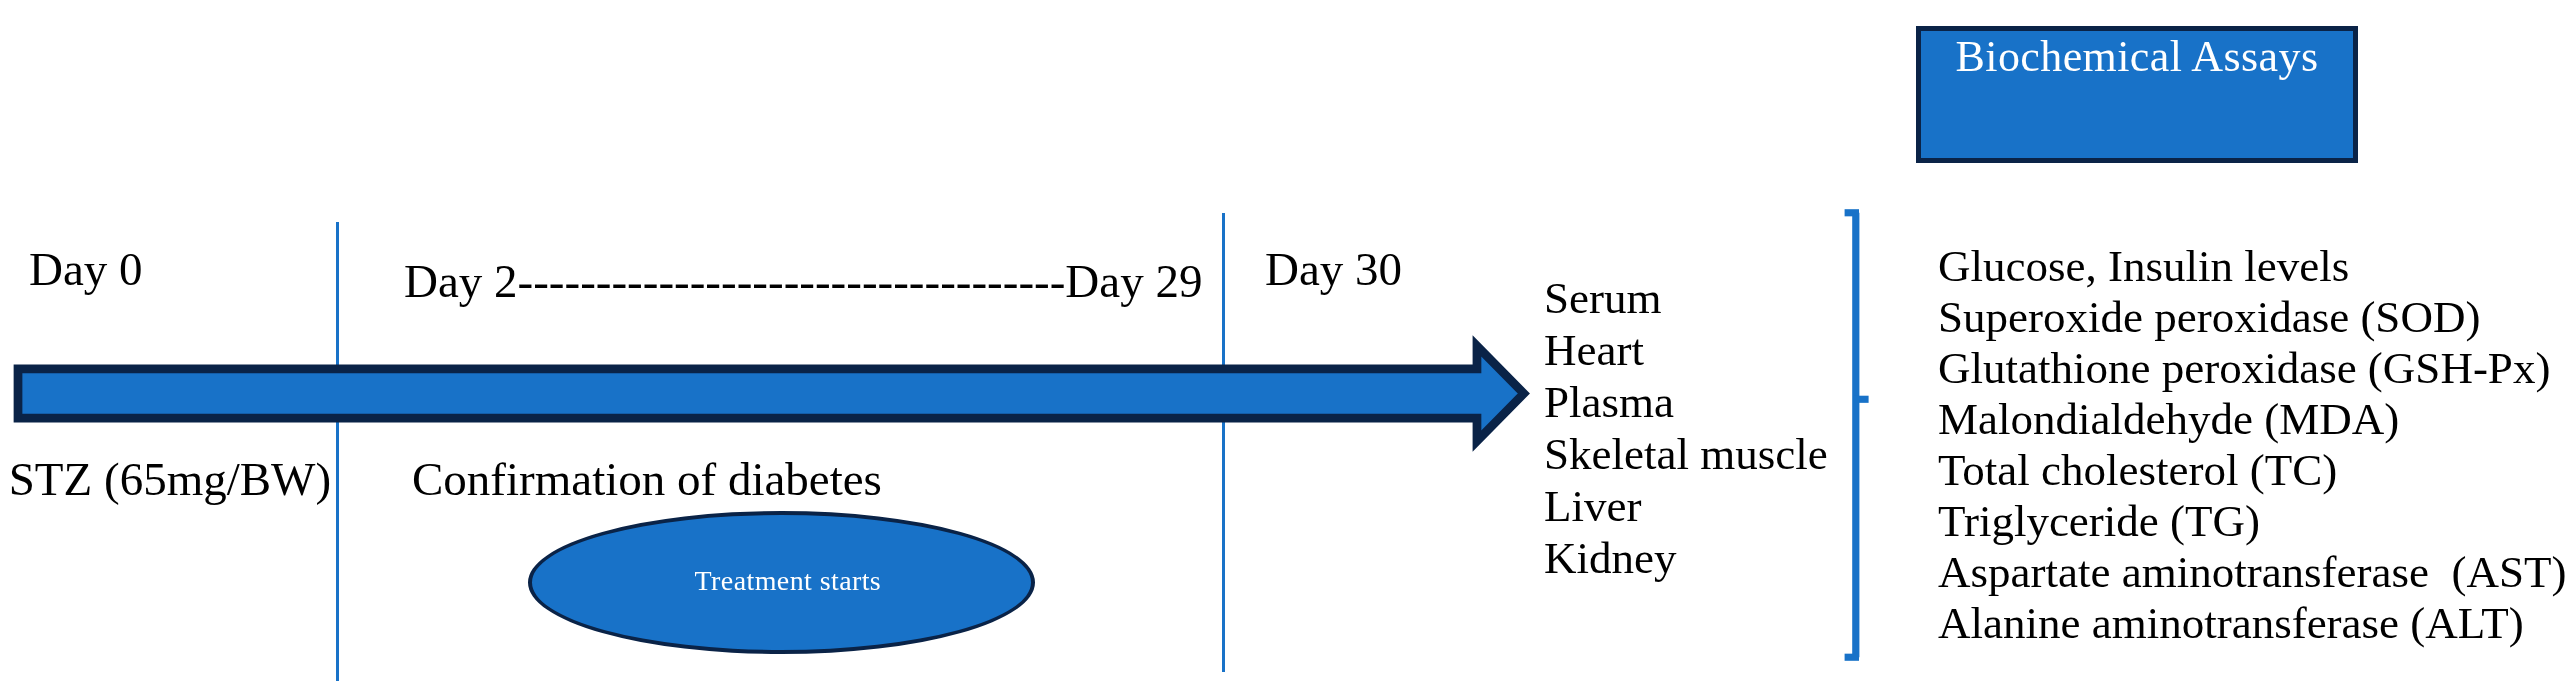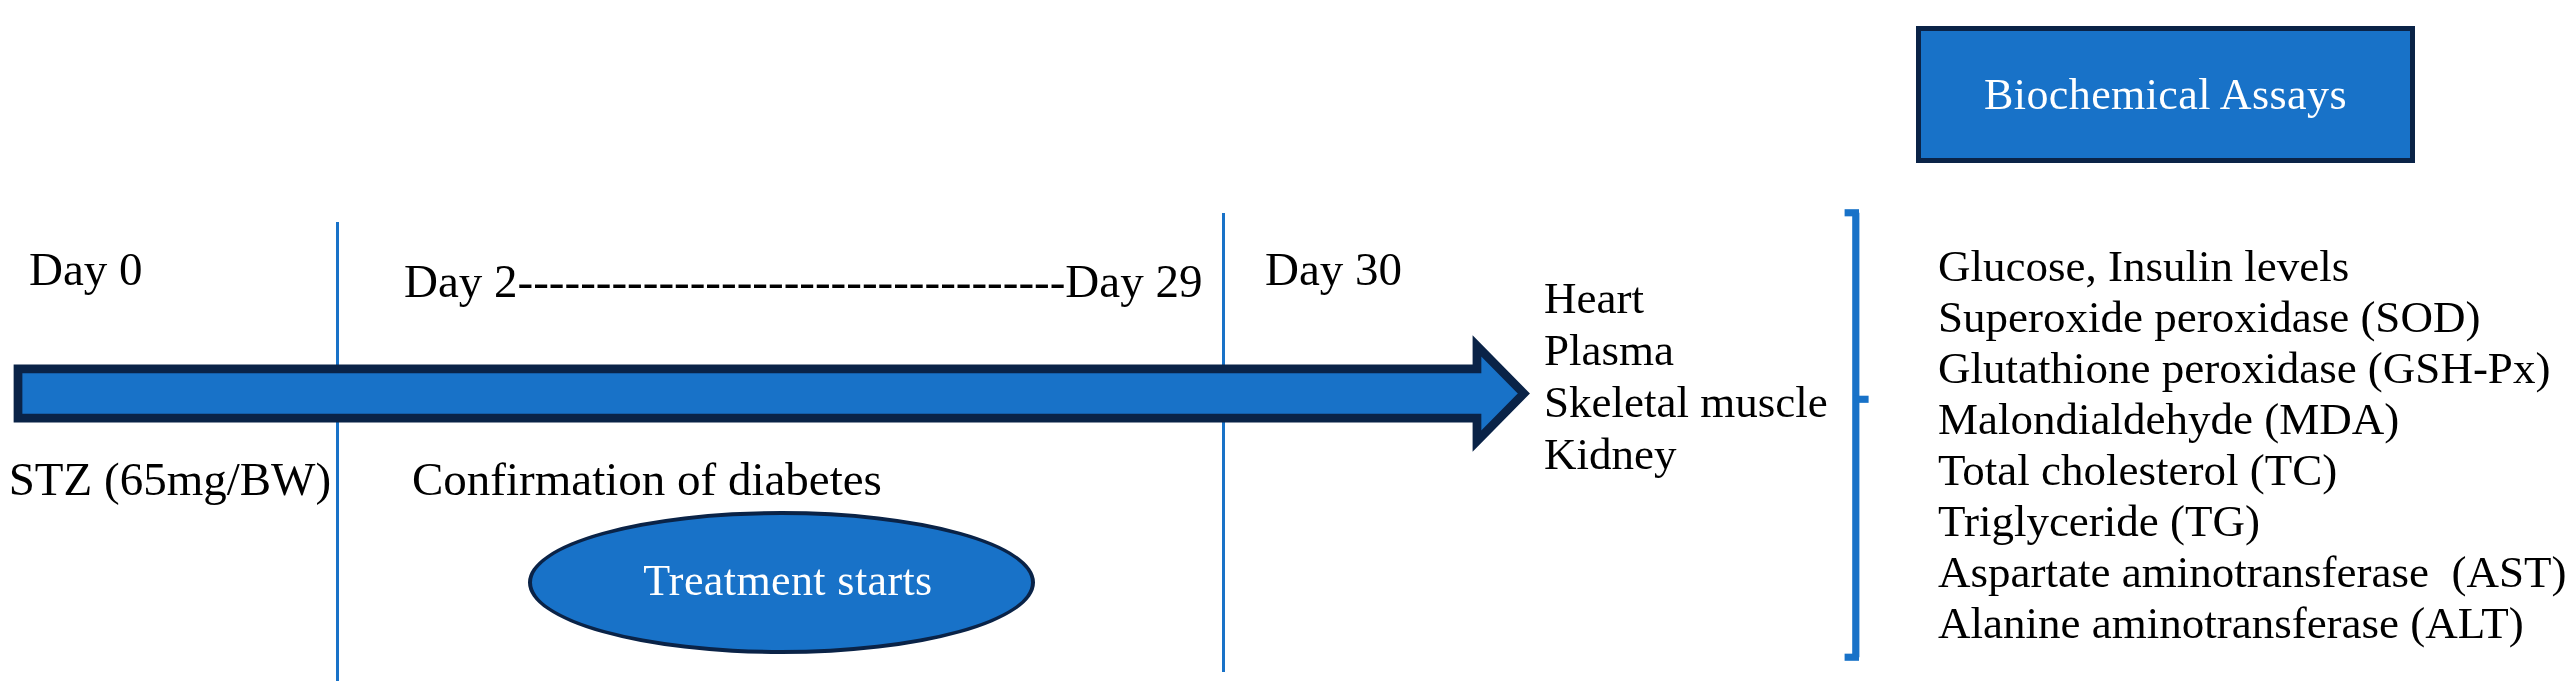--- a/index.html
+++ b/index.html
@@ -75,21 +75,21 @@
     border-radius: 50%;
     background: #1872C8;
     border: 4.8px solid #0A2347;
     box-sizing: border-box;
     display: flex;
     align-items: center;
     justify-content: center;
   }
   #treatment-ellipse .ell-text {
     color: #ffffff;
-    font-size: 44px;
+    font-size: 28px;
     letter-spacing: 0.4px;
     position: relative;
     top: -1.6px;
     left: 6.4px;
   }
 
   
   #sample-list {
     position: absolute;
     left: 1544px;
@@ -115,27 +115,27 @@
     width: 100%;
     height: 100%;
     overflow: visible;
   }
 
   
   #assays-header {
     position: absolute;
     left: 1916px;
     top: 26px;
-    width: 499px;
+    width: 442px;
     height: 137px;
     background: #1872C8;
     border: 5.6px solid #0A2347;
     box-sizing: border-box;
     display: flex;
-    align-items: center;
+    align-items: flex-start;
     justify-content: center;
   }
   #assays-header .hdr-text {
     color: #ffffff;
     font-size: 44px;
     letter-spacing: 0.4px;
   }
 
   
   #assay-list {
@@ -173,23 +173,25 @@
 
   <div class="abs note-label" style="left:8.7px; top:456px;">STZ (65mg/BW)</div>
 
   <div class="abs note-label" style="left:376px; top:456px;margin-left:36px;">Confirmation of diabetes</div>
 
   <div id="treatment-ellipse">
     <span class="ell-text">Treatment starts</span>
   </div>
 
   <div id="sample-list">
+    <div class="sample-item">Serum</div>
     <div class="sample-item">Heart</div>
     <div class="sample-item">Plasma</div>
     <div class="sample-item">Skeletal muscle</div>
+    <div class="sample-item">Liver</div>
     <div class="sample-item">Kidney</div>
   </div>
 
   <div id="sample-bracket">
     <svg viewBox="0 0 70 572" preserveAspectRatio="none">
 
       <line x1="36" y1="6" x2="36" y2="566" stroke="#1872C8" stroke-width="9" stroke-linecap="butt"></line>
 
       <line x1="22" y1="6" x2="40" y2="6" stroke="#1872C8" stroke-width="9" stroke-linecap="butt"></line>
 

